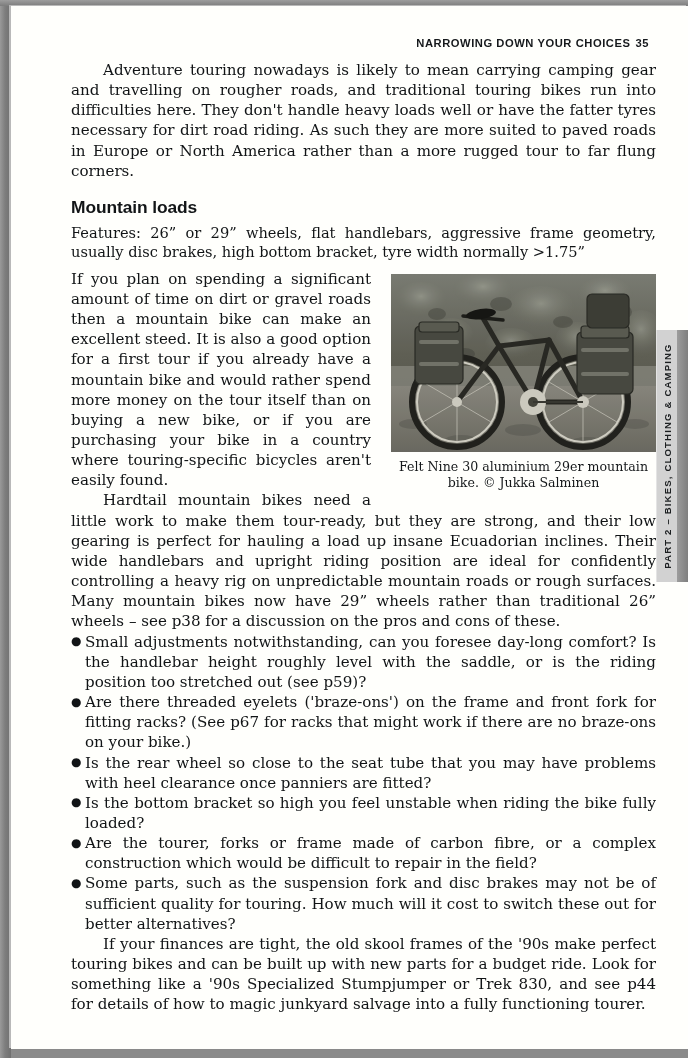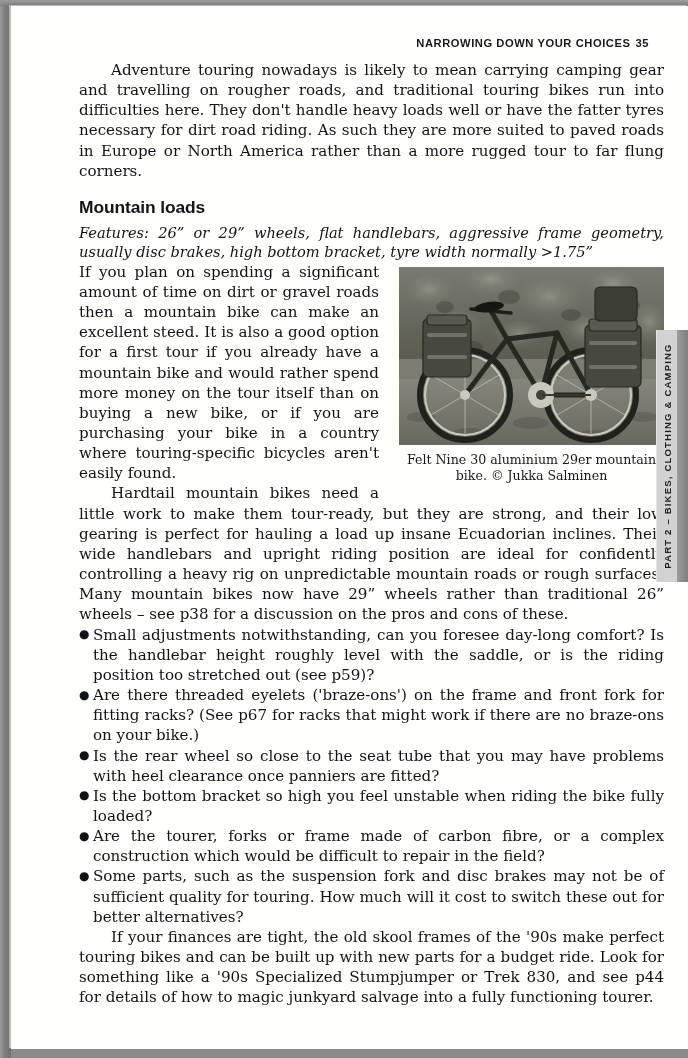--- a/index.html
+++ b/index.html
@@ -67,21 +67,21 @@
     font-weight: bold;
     font-size: 11.2px;
     letter-spacing: 0.55px;
     color: #16191c;
   }
   .running-head .folio { margin-left: 5px; }
 
   
   .textblock {
     position: absolute;
-    left: 68px;
+    left: 60px;
     top: 54px;
     width: 585px;
     font-size: 15.1px;
     line-height: 20.15px;
     color: #111416;
     text-align: justify;
     -webkit-hyphens: none;
     hyphens: none;
   }
   .textblock p {
@@ -93,23 +93,23 @@
   h2.section-title {
     font-family: "Liberation Sans", sans-serif;
     font-weight: bold;
     font-size: 17.4px;
     line-height: 20px;
     color: #121517;
     margin: 16px 0 6px 0;
     letter-spacing: -0.1px;
   }
   p.features {
-    font-style: italic;
     font-size: 14.6px;
     line-height: 19.4px;
+    margin-bottom: 7px;
   }
 
   
   .figure {
     float: right;
     width: 265px;
     margin: 5px 0 6px 20px;
   }
   .photo {
     width: 265px;

